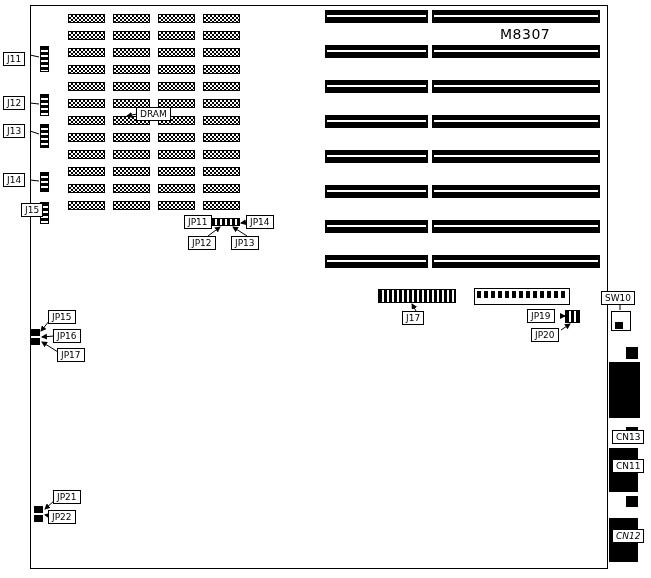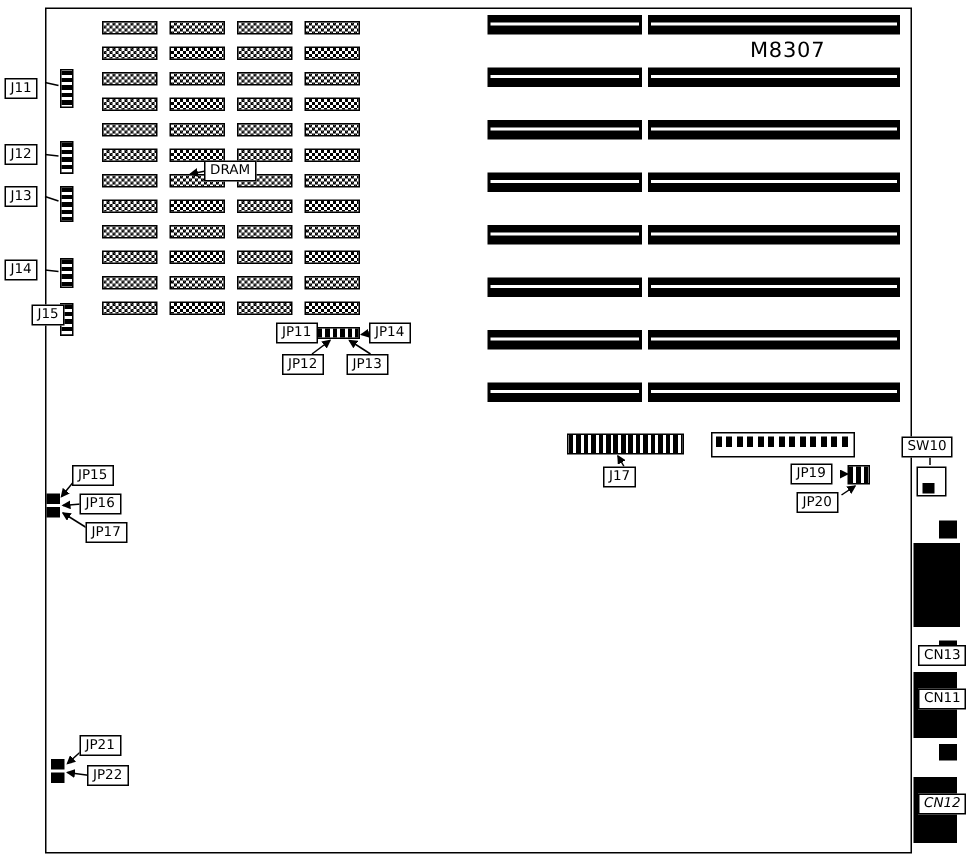--- a/index.html
+++ b/index.html
@@ -191,19 +191,19 @@
   <div class="lbl" style="left:402px;top:311px;">J17</div>
   <div class="lbl" style="left:527px;top:309px;">JP19</div>
   <div class="lbl" style="left:531px;top:328px;">JP20</div>
   <div class="lbl" style="left:601px;top:291px;">SW10</div>
 
   <div class="lbl" style="left:48px;top:310px;">JP15</div>
   <div class="lbl" style="left:53px;top:329px;">JP16</div>
   <div class="lbl" style="left:57px;top:348px;">JP17</div>
 
   <div class="lbl" style="left:53px;top:490px;">JP21</div>
-  <div class="lbl" style="left:58px;top:510px;">JP22</div>
+  <div class="lbl" style="left:48px;top:510px;">JP22</div>
 
   <div class="lbl" style="left:612px;top:386px;margin-top:44px;">CN13</div>
   <div class="lbl" style="left:612px;top:459px;">CN11</div>
   <div class="lbl" style="left:612px;top:529px;font-style:italic;">CN12</div>
 
 </div>
 
 </body></html>

